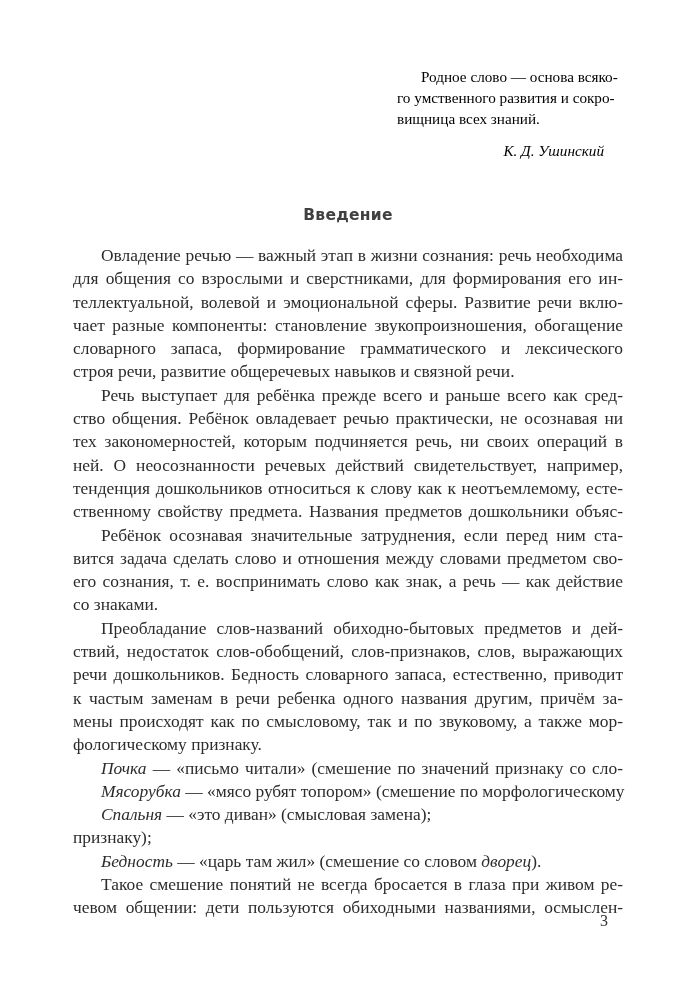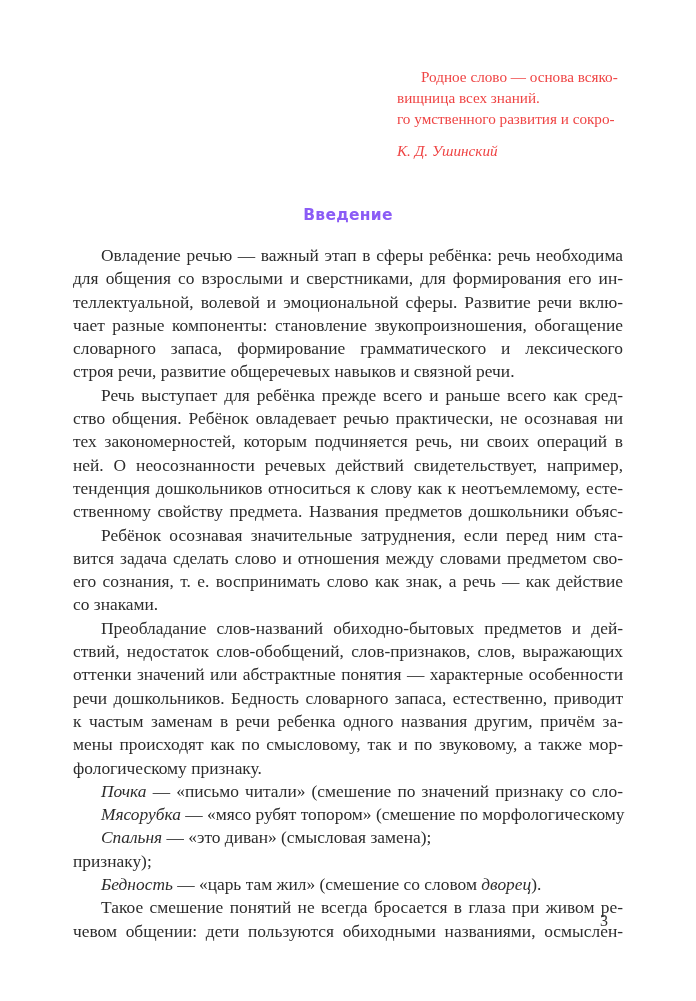--- a/index.html
+++ b/index.html
@@ -15,48 +15,48 @@
       font-family: "Liberation Serif", "DejaVu Serif", serif;
       color: #2a2a2a;
     }
     .epigraph {
       position: absolute;
       left: 397px;
       top: 66px;
       width: 208px;
       font-size: 15.2px;
       line-height: 21px;
-      color: #ef4444;
+      color: #000000;
     }
     .epigraph-text {
       text-indent: 24px;
       text-align: justify;
       margin: 0;
     }
     .epigraph-line {
       display: block;
       white-space: nowrap;
     }
     .epigraph-author {
-      text-align: left;
+      text-align: right;
       font-style: italic;
       margin-top: 11px;
       padding-right: 1px;
     }
     .heading {
       position: absolute;
       left: 0;
       width: 696px;
       top: 206px;
       text-align: center;
       font-family: "DejaVu Sans", "Liberation Sans", sans-serif;
       font-weight: bold;
       font-size: 15.5px;
       letter-spacing: 0.3px;
-      color: #8b5cf6;
+      color: #404040;
       margin: 0;
     }
     .body-text {
       position: absolute;
       left: 73px;
       top: 244px;
       width: 550px;
       font-size: 17.4px;
       line-height: 23.3px;
       color: #2c2c2c;
@@ -84,48 +84,47 @@
       font-size: 16px;
       color: #333;
     }
   </style>
 </head>
 <body>
 
 <div class="epigraph">
   <p class="epigraph-text">
     <span class="epigraph-line">Родное слово — основа всяко-</span>
+    <span class="epigraph-line" style="margin-left:-24px">го умственного развития и сокро-</span>
     <span class="epigraph-line" style="margin-left:-24px">вищница всех знаний.</span>
-    <span class="epigraph-line" style="margin-left:-24px">го умственного развития и сокро-</span>
   </p>
   <div class="epigraph-author">К. Д. Ушинский</div>
 </div>
 
 <h1 class="heading">Введение</h1>
 
 <div class="body-text">
-  <span class="line indent">Овладение речью — важный этап в сферы ребёнка: речь необходима</span>
+  <span class="line indent">Овладение речью — важный этап в жизни сознания: речь необходима</span>
   <span class="line">для общения со взрослыми и сверстниками, для формирования его ин-</span>
   <span class="line">теллектуальной, волевой и эмоциональной сферы. Развитие речи вклю-</span>
   <span class="line">чает разные компоненты: становление звукопроизношения, обогащение</span>
   <span class="line">словарного запаса, формирование грамматического и лексического</span>
   <span class="line last">строя речи, развитие общеречевых навыков и связной речи.</span>
   <span class="line indent">Речь выступает для ребёнка прежде всего и раньше всего как сред-</span>
   <span class="line">ство общения. Ребёнок овладевает речью практически, не осознавая ни</span>
   <span class="line">тех закономерностей, которым подчиняется речь, ни своих операций в</span>
   <span class="line">ней. О неосознанности речевых действий свидетельствует, например,</span>
   <span class="line">тенденция дошкольников относиться к слову как к неотъемлемому, есте-</span>
   <span class="line">ственному свойству предмета. Названия предметов дошкольники объяс-</span>
   <span class="line indent">Ребёнок осознавая значительные затруднения, если перед ним ста-</span>
   <span class="line">вится задача сделать слово и отношения между словами предметом сво-</span>
   <span class="line">его сознания, т. е. воспринимать слово как знак, а речь — как действие</span>
   <span class="line last">со знаками.</span>
   <span class="line indent">Преобладание слов-названий обиходно-бытовых предметов и дей-</span>
   <span class="line">ствий, недостаток слов-обобщений, слов-признаков, слов, выражающих</span>
-  <span class="line">оттенки значений или абстрактные понятия — характерные особенности</span>
   <span class="line">речи дошкольников. Бедность словарного запаса, естественно, приводит</span>
   <span class="line">к частым заменам в речи ребенка одного названия другим, причём за-</span>
   <span class="line">мены происходят как по смысловому, так и по звуковому, а также мор-</span>
   <span class="line last">фологическому признаку.</span>
   <span class="line indent"><span class="it">Почка</span><span> — «письмо читали» (смешение по значений признаку со сло-</span></span>
   <span class="line indent"><span class="it">Мясорубка</span><span> — «мясо рубят топором» (смешение по морфологическому</span></span>
   <span class="line indent last"><span class="it">Спальня</span><span> — «это диван» (смысловая замена);</span></span>
   <span class="line last">признаку);</span>
   <span class="line indent last"><span class="it">Бедность</span><span> — «царь там жил» (смешение со словом </span><span class="it">дворец</span><span>).</span></span>
   <span class="line indent">Такое смешение понятий не всегда бросается в глаза при живом ре-</span>

